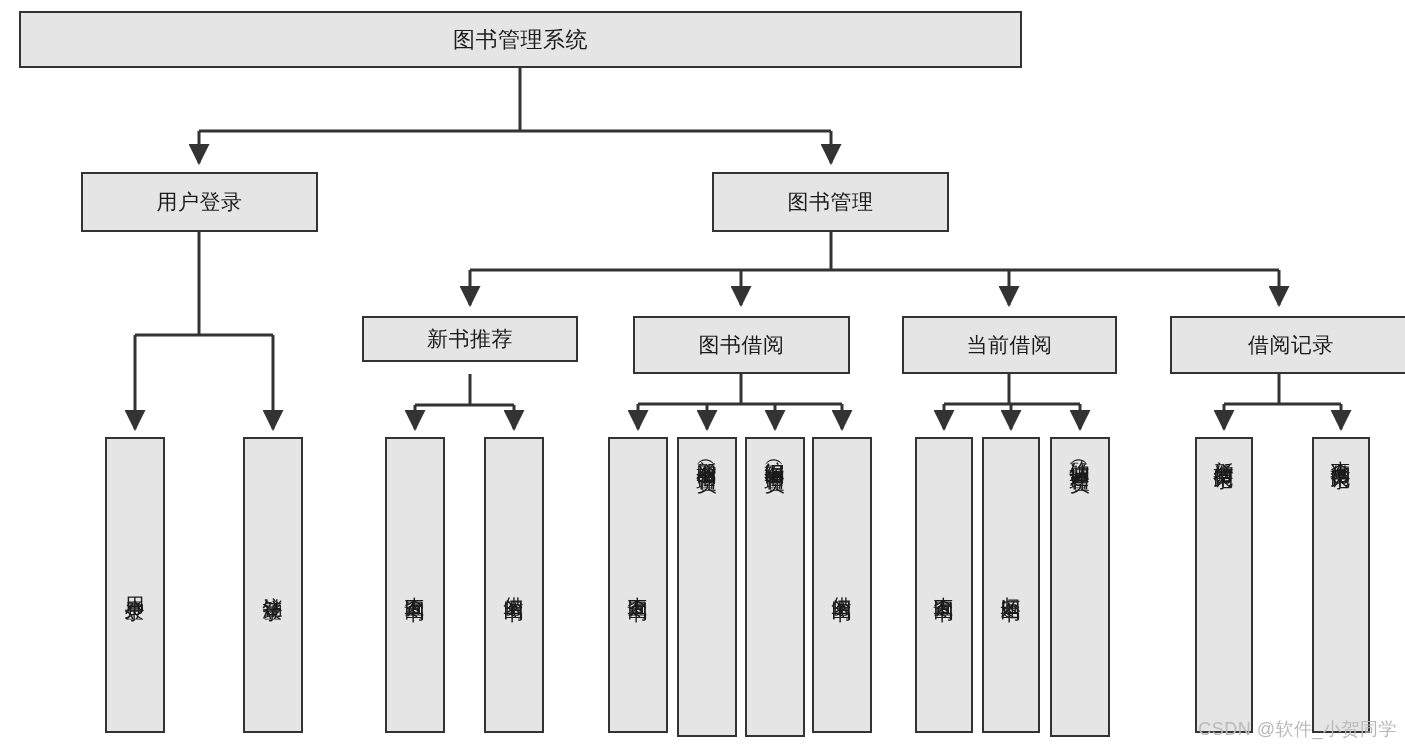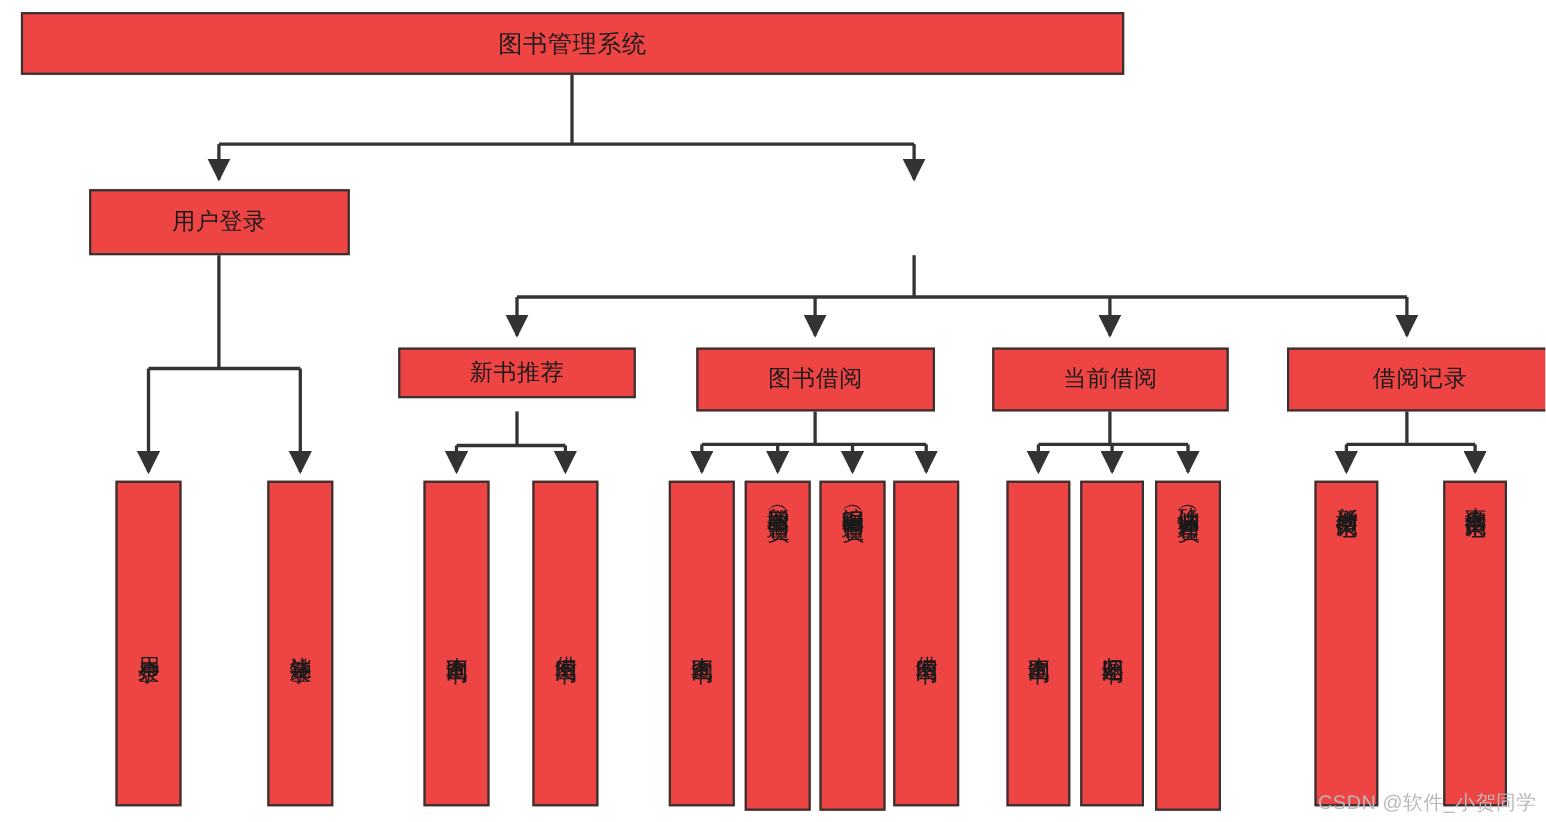--- a/index.html
+++ b/index.html
@@ -22,21 +22,21 @@
     left: 0;
     top: 0;
     width: 1405px;
     height: 747px;
     pointer-events: none;
   }
   .node {
     position: absolute;
     box-sizing: border-box;
     border: 2px solid #333333;
-    background: #ef4444;
+    background: #e5e5e5;
     display: flex;
     align-items: center;
     justify-content: center;
     color: #1a1a1a;
   }
   .node .label {
     font-size: 21px;
     line-height: 1.15;
     letter-spacing: 0.5px;
     white-space: nowrap;
@@ -124,20 +124,23 @@
     </g>
   </svg>
 
   <div class="node" id="root-node" style="left:19px; top:11px; width:1003px; height:57px;">
     <span class="label">图书管理系统</span>
   </div>
 
   <div class="node" style="left:81px; top:172px; width:237px; height:60px;">
     <span class="label">用户登录</span>
   </div>
+  <div class="node" style="left:712px; top:172px; width:237px; height:60px;">
+    <span class="label">图书管理</span>
+  </div>
 
   <div class="node" style="left:362px; top:316px; width:216px; height:46px;">
     <span class="label">新书推荐</span>
   </div>
   <div class="node" style="left:902px; top:316px; width:215px; height:58px;">
     <span class="label">当前借阅</span>
   </div>
   <div class="node" style="left:633px; top:316px; width:217px; height:58px;">
     <span class="label">图书借阅</span>
   </div>

